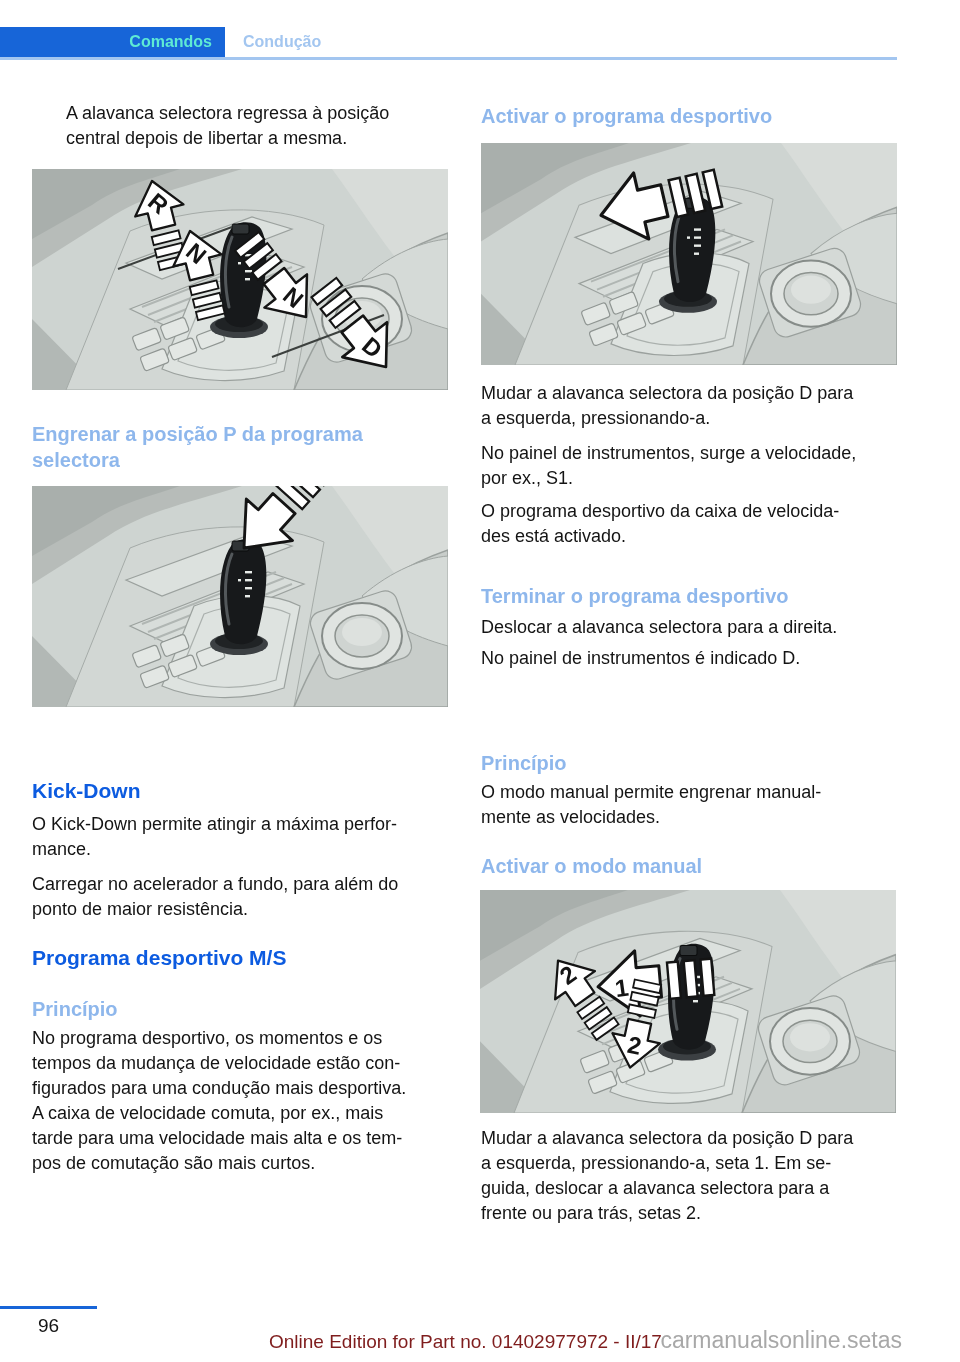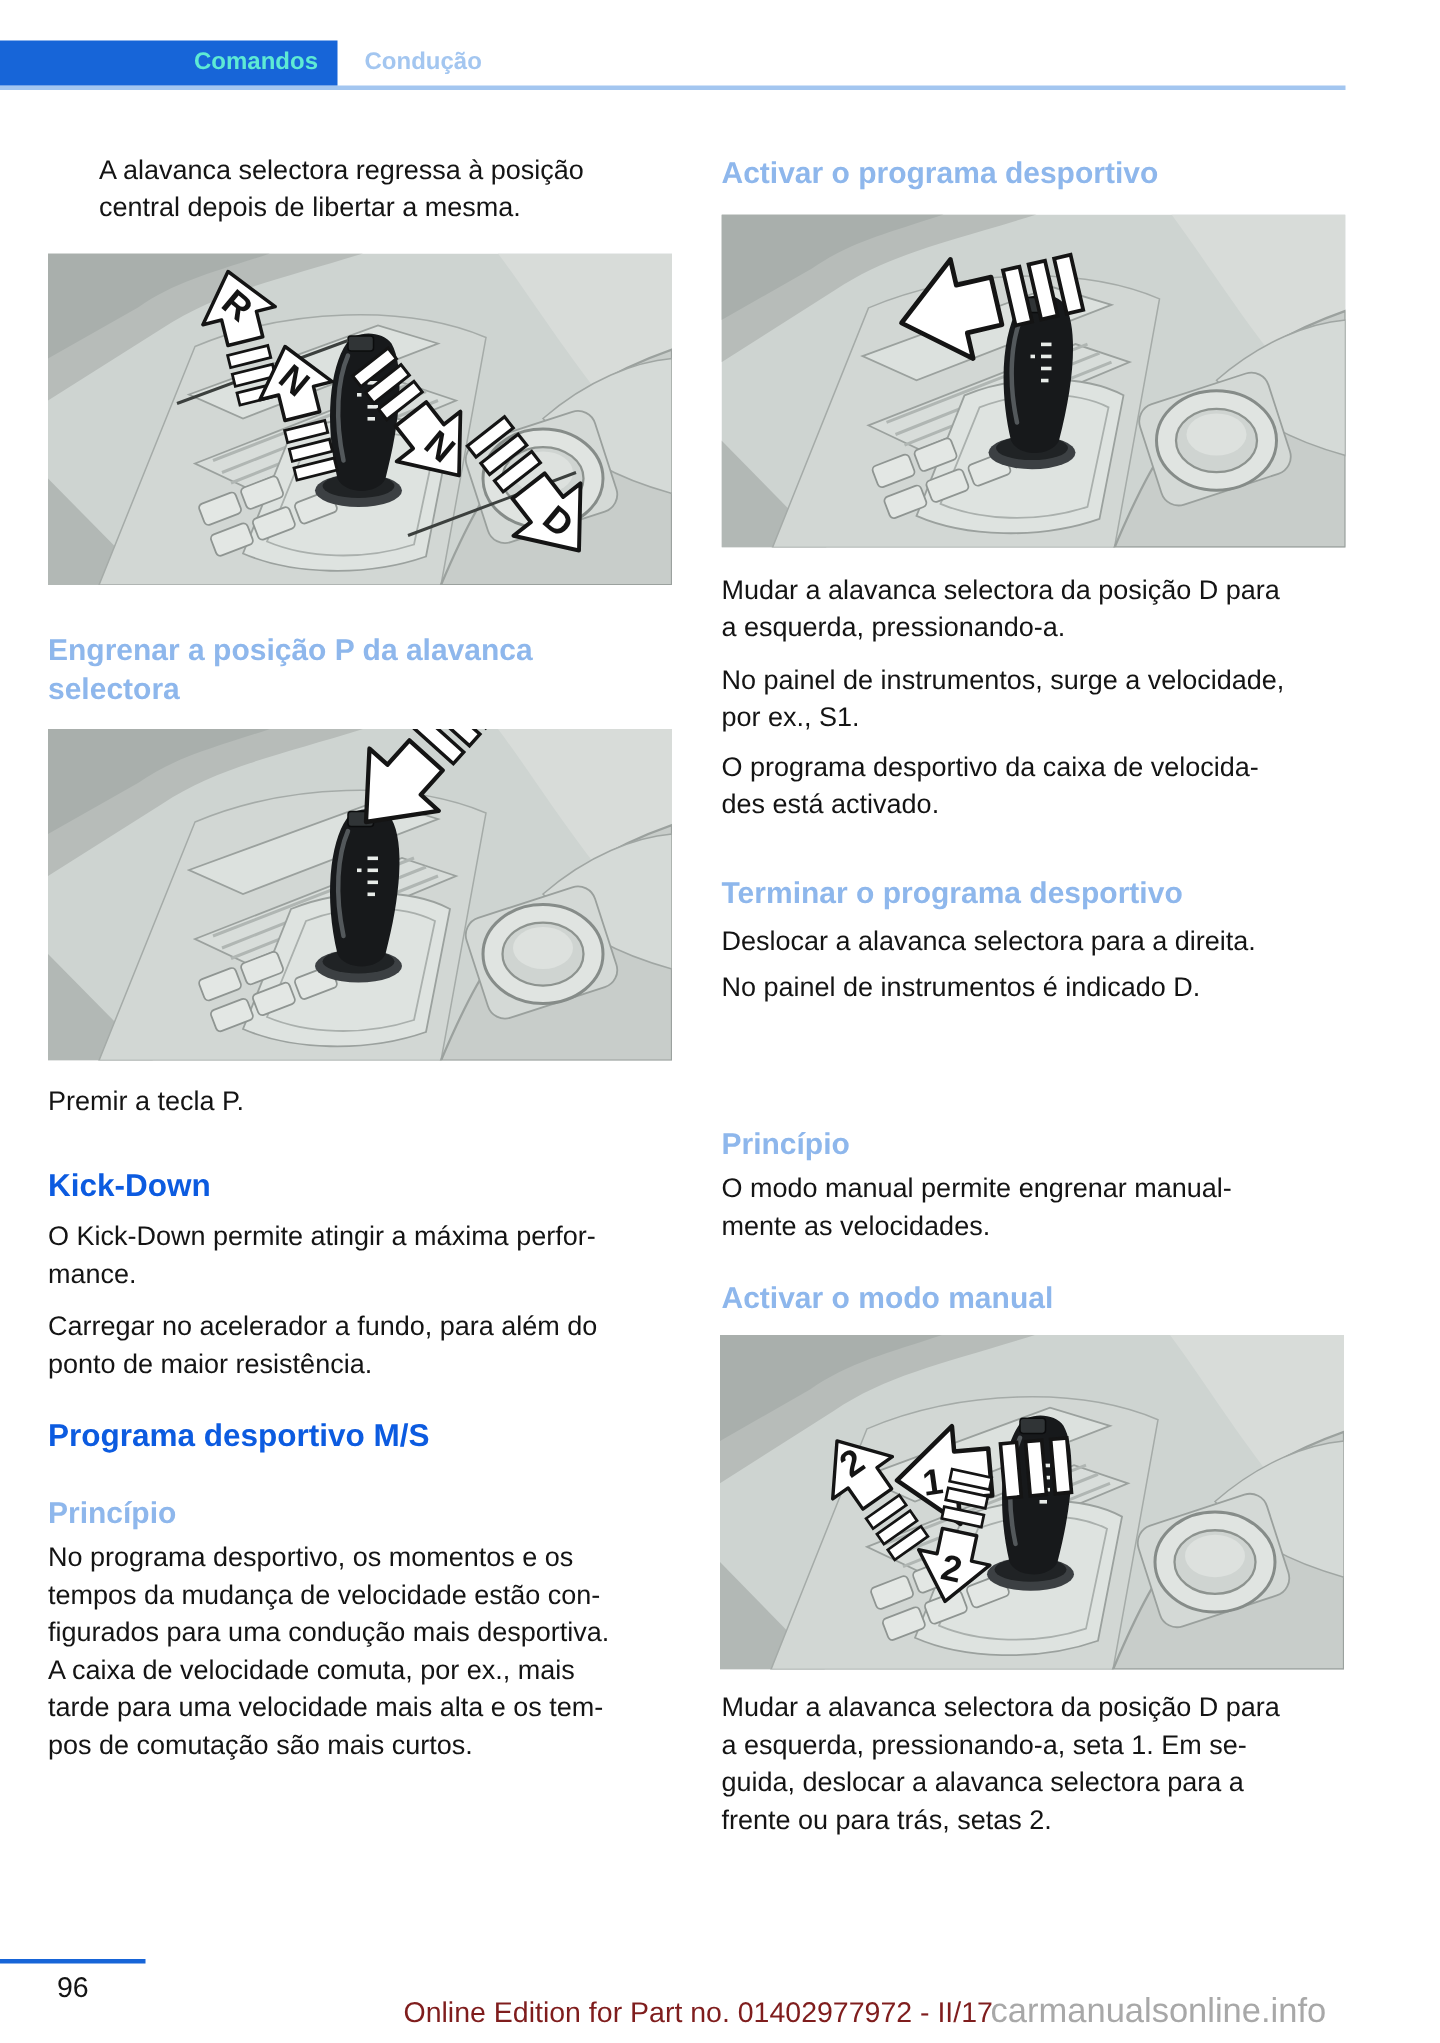--- a/index.html
+++ b/index.html
@@ -126,31 +126,30 @@
     <g>
       <use href="#arrow-full" transform="translate(274,148) rotate(142) scale(1)"></use>
       <text class="fig-label" transform="translate(260,130) rotate(40)">N</text>
     </g>
     <g>
       <use href="#arrow-full" transform="translate(354,198) rotate(142) scale(1.05)"></use>
       <text class="fig-label" transform="translate(339,180) rotate(40)">D</text>
     </g>
   </svg>
 
-  <div class="h-sub" style="left:32px;top:421px">Engrenar a posição P da alavanca
+  <div class="h-sub" style="left:32px;top:421px">Engrenar a posição P da programa
 selectora</div>
 
   <svg class="fig" style="left:32px;top:486px" width="416" height="221" viewBox="0 0 416 221">
     <use href="#console-base"></use>
     <g>
       <use href="#arrow-full" transform="translate(212,62) rotate(-138) scale(1.15)"></use>
     </g>
   </svg>
 
-  <div class="para" style="left:32px;top:722px">Premir a tecla P.</div>
 
   <div class="h-main" style="left:32px;top:777px">Kick-Down</div>
   <div class="para" style="left:32px;top:812px">O Kick-Down permite atingir a máxima perfor-
 mance.</div>
   <div class="para" style="left:32px;top:872px">Carregar no acelerador a fundo, para além do
 ponto de maior resistência.</div>
 
   <div class="h-main" style="left:32px;top:944px">Programa desportivo M/S</div>
   <div class="h-sub" style="left:32px;top:996px">Princípio</div>
   <div class="para" style="left:32px;top:1026px">No programa desportivo, os momentos e os
@@ -204,16 +203,16 @@
 
   <div class="para" style="left:481px;top:1126px">Mudar a alavanca selectora da posição D para
 a esquerda, pressionando-a, seta 1. Em se-
 guida, deslocar a alavanca selectora para a
 frente ou para trás, setas 2.</div>
 
   <div class="footer-rule"></div>
   <div class="page-number">96</div>
   <div class="footer-line">
     <span class="edition-note">Online Edition for Part no. 01402977972 - II/17</span>
-    <span class="watermark">carmanualsonline.info</span>
+    <span class="watermark">carmanualsonline.setas</span>
   </div>
 
 </div>
 
 </body></html>

